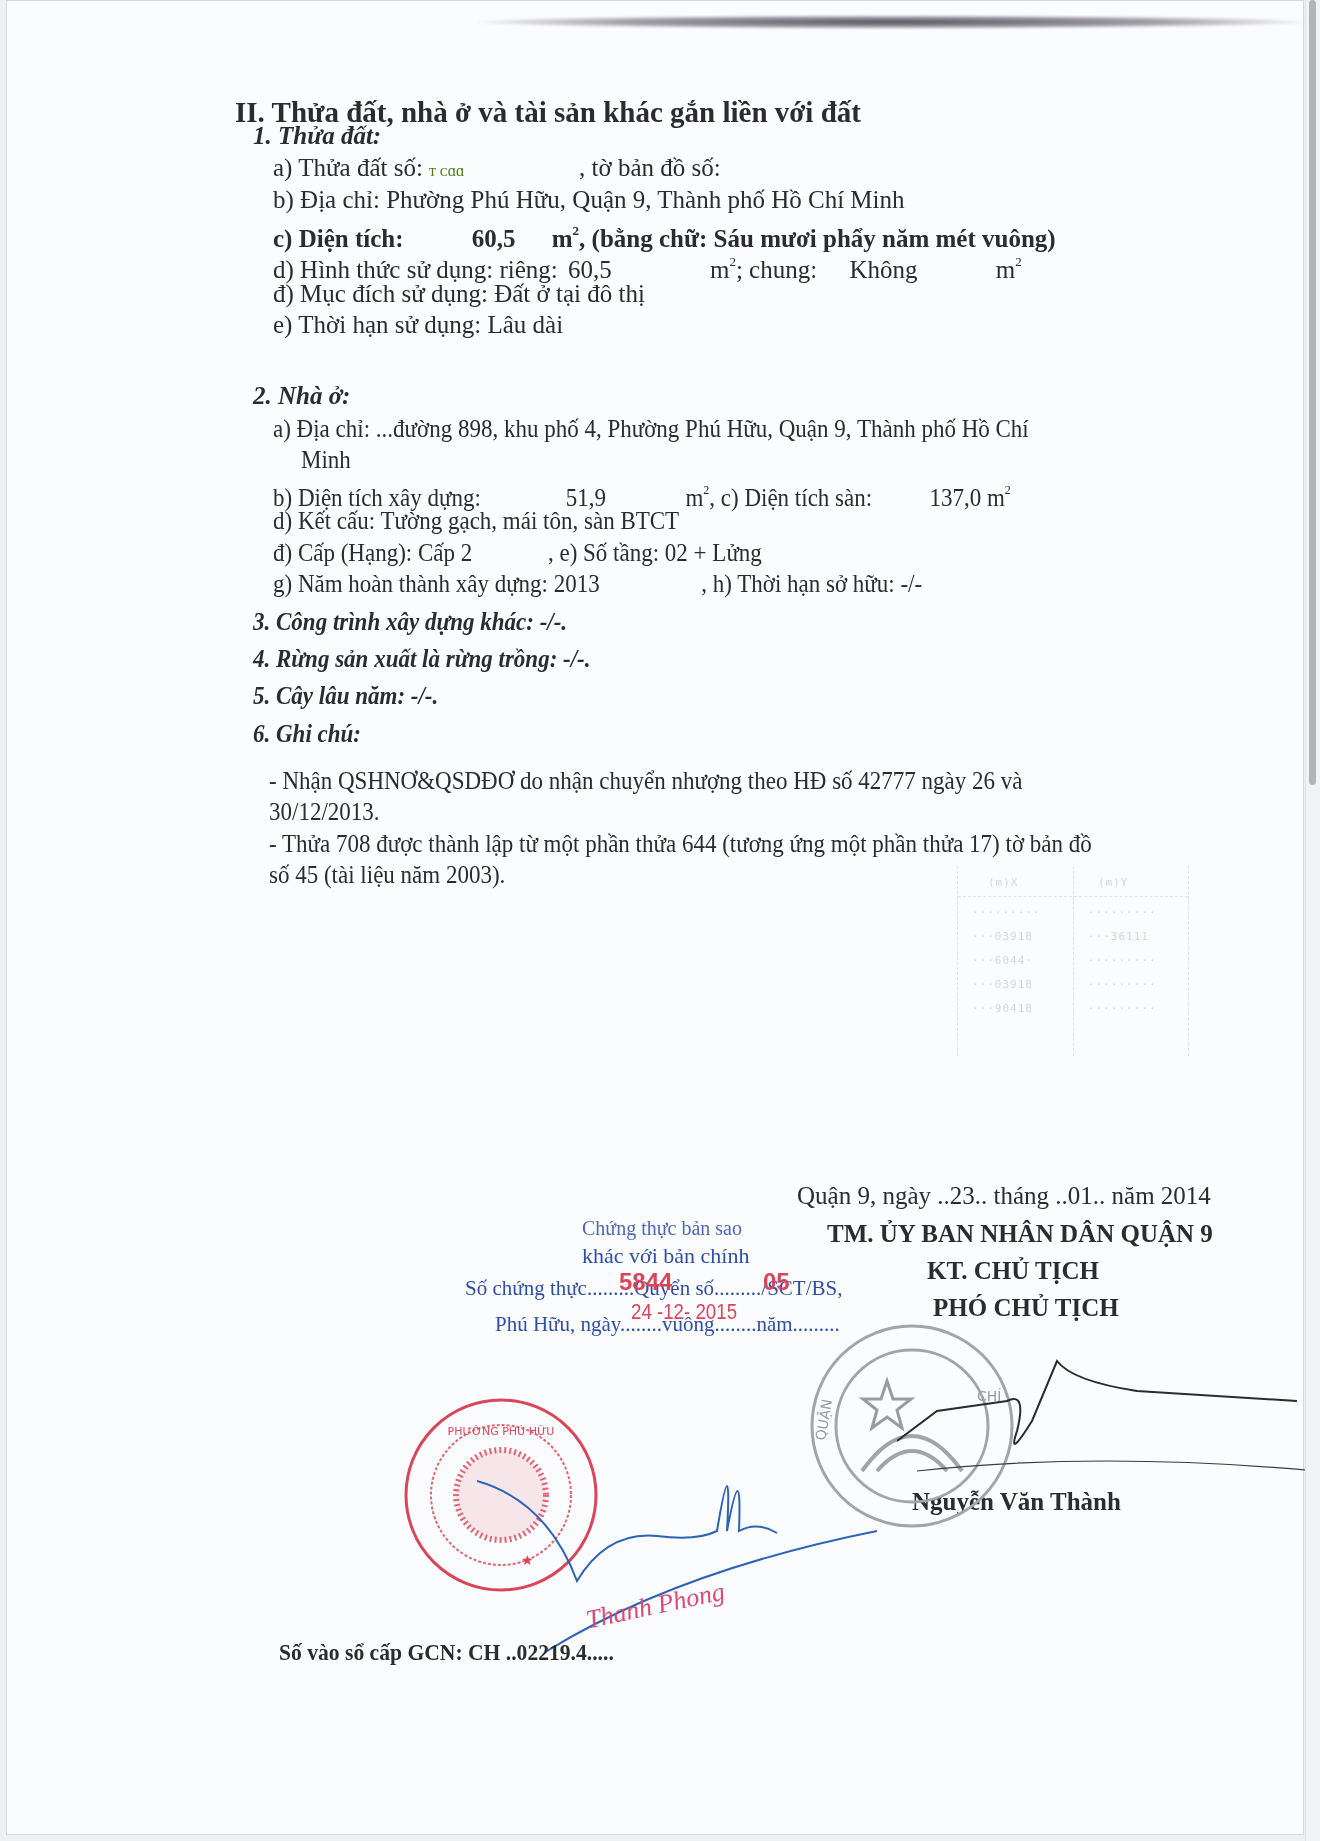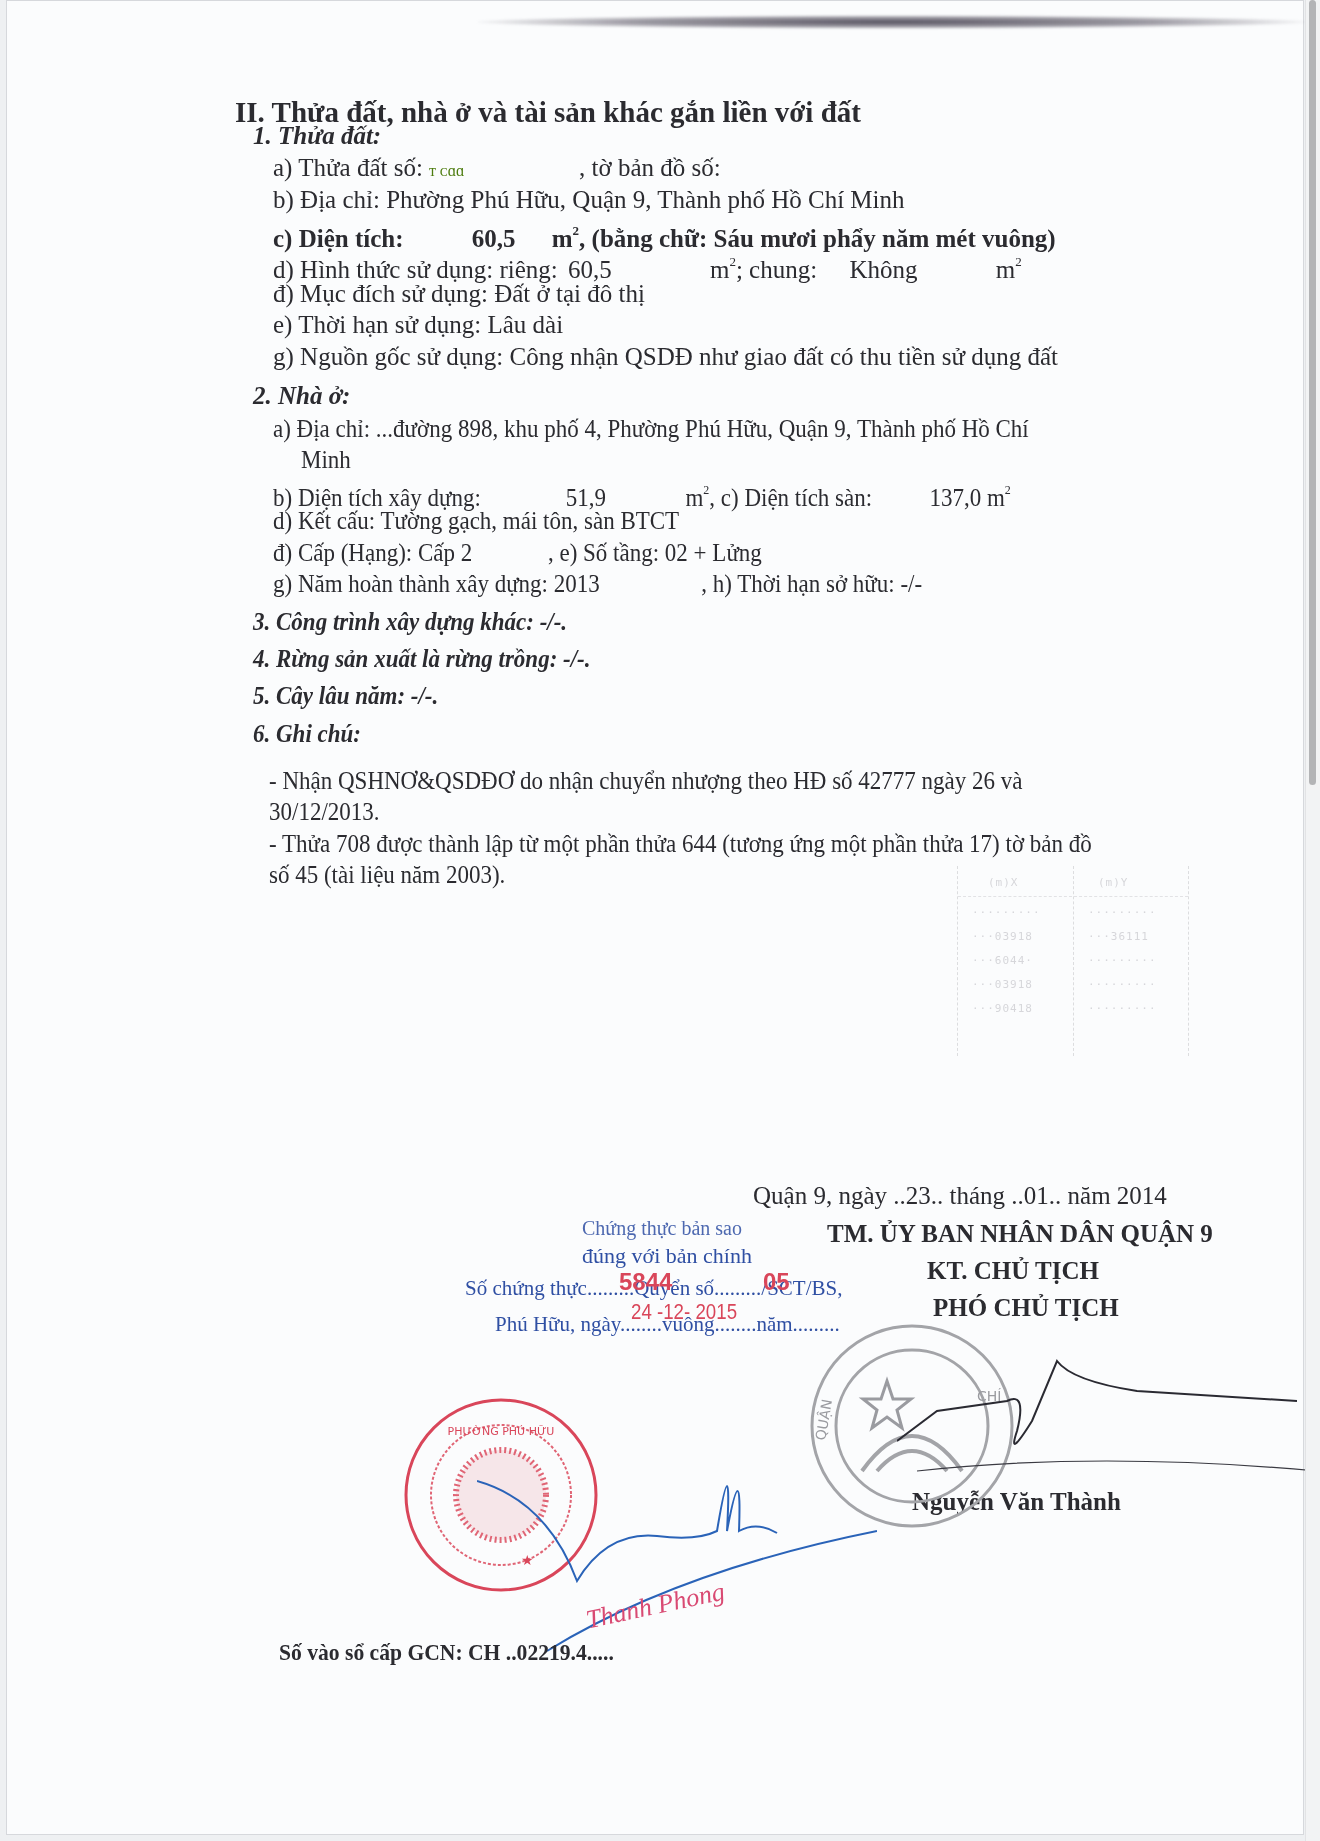--- a/index.html
+++ b/index.html
@@ -62,21 +62,20 @@
   </div>
   <div class="t" style="left:266px;top:246px;">
     <span>d) Hình thức sử dụng: riêng:</span>
     <span style="display:inline-block;width:4px;"></span><span>60,5</span>
     <span style="display:inline-block;width:92px;"></span><span>m</span><span class="sup">2</span><span>; chung:</span>
     <span style="display:inline-block;width:26px;"></span><span>Không</span>
     <span style="display:inline-block;width:72px;"></span><span>m</span><span class="sup">2</span>
   </div>
   <div class="t" style="left:266px;top:278px;">đ) Mục đích sử dụng:  Đất ở tại đô thị</div>
   <div class="t" style="left:266px;top:309px;">e) Thời hạn sử dụng:  Lâu dài</div>
-  <div class="t" style="left:266px;top:341px;">g) Nguồn gốc sử dụng:  Công nhận QSDĐ như giao đất có thu tiền sử dụng đất</div>
 
   <div class="t bi" style="left:246px;top:380px;">2. Nhà ở:</div>
   <div class="t cond" style="left:266px;top:413px;">a) Địa chỉ:  ...đường 898, khu phố 4, Phường Phú Hữu, Quận 9, Thành phố Hồ Chí</div>
   <div class="t cond" style="left:294px;top:444px;">Minh</div>
   <div class="t cond" style="left:266px;top:474px;">
     <span>b) Diện tích xây dựng:</span>
     <span style="display:inline-block;width:86px;"></span><span>51,9</span>
     <span style="display:inline-block;width:80px;"></span><span>m</span><span class="sup">2</span><span>, c) Diện tích sàn:</span>
     <span style="display:inline-block;width:56px;"></span><span>137,0  m</span><span class="sup">2</span>
   </div>
@@ -110,21 +109,21 @@
     <div class="ghost-text" style="left:14px;top:88px;">···6044·</div>
     <div class="ghost-text" style="left:14px;top:112px;">···03918</div>
     <div class="ghost-text" style="left:14px;top:136px;">···90418</div>
     <div class="ghost-text" style="left:130px;top:40px;">·········</div>
     <div class="ghost-text" style="left:130px;top:64px;">···36111</div>
     <div class="ghost-text" style="left:130px;top:88px;">·········</div>
     <div class="ghost-text" style="left:130px;top:112px;">·········</div>
     <div class="ghost-text" style="left:130px;top:136px;">·········</div>
   </div>
 
-  <div class="t" style="left:746px;top:1180px;">Quận 9, ngày ..23.. tháng ..01.. năm 2014</div>
+  <div class="t" style="left:790px;top:1180px;">Quận 9, ngày ..23.. tháng ..01.. năm 2014</div>
   <div class="t b" style="left:820px;top:1218px;">TM. ỦY BAN NHÂN DÂN QUẬN 9</div>
   <div class="t b" style="left:920px;top:1255px;">KT. CHỦ TỊCH</div>
   <div class="t b" style="left:926px;top:1292px;">PHÓ CHỦ TỊCH</div>
   <div class="t b" style="left:905px;top:1486px;">Nguyễn Văn Thành</div>
 
   <svg class="seal" style="left:800px;top:1320px;" width="210" height="210">
     <circle cx="105" cy="105" r="100" fill="none" stroke="#a3a4a8" stroke-width="3"></circle>
     <circle cx="105" cy="105" r="76" fill="none" stroke="#a3a4a8" stroke-width="3"></circle>
     <polygon points="80,60 86,78 104,78 90,89 95,107 80,96 65,107 70,89 56,78 74,78" fill="none" stroke="#9a9ba0" stroke-width="3"></polygon>
     <path d="M55 150 Q105 80 155 150" fill="none" stroke="#a3a4a8" stroke-width="4"></path>
@@ -132,21 +131,21 @@
     <text x="18" y="120" font-size="14" fill="#9a9ba0" transform="rotate(-80 18 120)" font-family="DejaVu Sans, sans-serif">QUẬN</text>
     <text x="170" y="80" font-size="14" fill="#9a9ba0" font-family="DejaVu Sans, sans-serif">CHÍ</text>
   </svg>
 
   <svg class="sig" style="left:890px;top:1330px;" width="420" height="150">
     <path d="M0 110 L40 80 L110 70 Q130 60 120 100 Q110 130 135 90 L160 30 Q175 50 240 60 L400 70" fill="none" stroke="#2a2a32" stroke-width="2"></path>
     <path d="M20 140 Q200 120 420 140" fill="none" stroke="#3a3a42" stroke-width="1.2"></path>
   </svg>
 
   <div class="t stamp-blue" style="left:575px;top:1212px;font-size:20px;opacity:0.85;">Chứng thực bản sao</div>
-  <div class="t stamp-blue" style="left:575px;top:1240px;font-size:22px;">đúng với bản chính</div>
+  <div class="t stamp-blue" style="left:575px;top:1240px;font-size:22px;">khác với bản chính</div>
   <div class="t stamp-blue" style="left:458px;top:1272px;font-size:21px;">Số chứng thực.........Quyển số........./SCT/BS,</div>
   <div class="t stamp-red" style="left:612px;top:1266px;font-size:24px;">5844</div>
   <div class="t stamp-red" style="left:756px;top:1266px;font-size:24px;">05</div>
   <div class="t stamp-blue" style="left:488px;top:1308px;font-size:21px;">Phú Hữu, ngày........vuông........năm.........</div>
   <div class="t stamp-red" style="left:624px;top:1296px;font-size:22px;font-weight:normal;transform:scaleX(0.85);transform-origin:left;">24 -12- 2015</div>
 
   <svg class="seal" style="left:394px;top:1394px;" width="200" height="200">
     <circle cx="100" cy="100" r="95" fill="none" stroke="#d9465a" stroke-width="3"></circle>
     <circle cx="100" cy="100" r="70" fill="none" stroke="#e06575" stroke-width="2" stroke-dasharray="3 2"></circle>
     <circle cx="100" cy="100" r="45" fill="rgba(217,70,90,0.12)" stroke="#e06575" stroke-width="6" stroke-dasharray="2 3"></circle>

